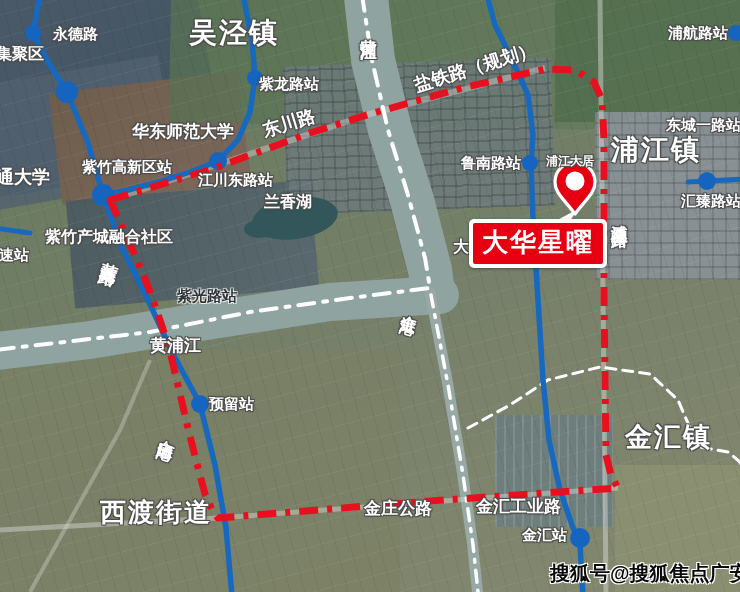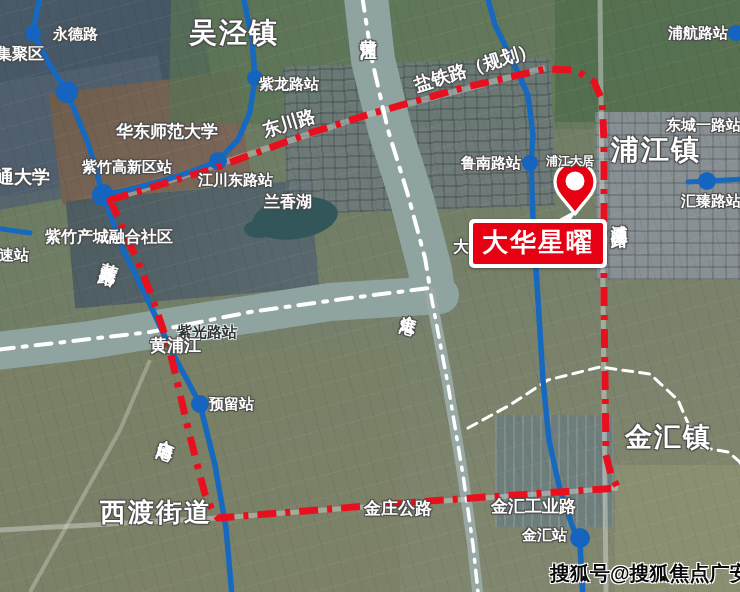--- a/index.html
+++ b/index.html
@@ -82,39 +82,39 @@
 
   <div class="lbl town" style="left:189px;top:18px;font-size:28px;">吴泾镇</div>
   <div class="lbl town" style="left:611px;top:135px;font-size:28px;">浦江镇</div>
   <div class="lbl town" style="left:625px;top:423px;font-size:27px;text-align:center;">金汇镇</div>
   <div class="lbl town" style="left:100px;top:499px;font-size:26px;">西渡街道</div>
 
   <div class="lbl" style="left:53px;top:26px;font-size:15px;">永德路</div>
   <div class="lbl" style="left:259px;top:68px;font-size:15px;margin-top:8px;">紫龙路站</div>
   <div class="lbl" style="left:198px;top:172px;font-size:15px;">江川东路站</div>
   <div class="lbl" style="left:82px;top:159px;font-size:15px;">紫竹高新区站</div>
-  <div class="lbl dark" style="left:177px;top:288px;font-size:15px;margin-top:36px;">紫光路站</div>
+  <div class="lbl dark" style="left:177px;top:288px;font-size:15px;">紫光路站</div>
   <div class="lbl" style="left:461px;top:155px;font-size:15px;">鲁南路站</div>
   <div class="lbl" style="left:668px;top:25px;font-size:15px;">浦航路站</div>
   <div class="lbl" style="left:666px;top:117px;font-size:15px;">东城一路站</div>
   <div class="lbl" style="left:681px;top:193px;font-size:15px;">汇臻路站</div>
   <div class="lbl" style="left:209px;top:396px;font-size:15px;">预留站</div>
   <div class="lbl" style="left:522px;top:527px;font-size:15px;">金汇站</div>
   <div class="lbl" style="left:-16px;top:247px;font-size:15px;">高速站</div>
 
   <div class="lbl" style="left:-4px;top:46px;font-size:16px;">集聚区</div>
   <div class="lbl" style="left:-22px;top:168px;font-size:18px;">交通大学</div>
-  <div class="lbl" style="left:72px;top:123px;font-size:17px;padding-left:44px;">华东师范大学</div>
+  <div class="lbl" style="left:88px;top:123px;font-size:17px;padding-left:44px;">华东师范大学</div>
   <div class="lbl" style="left:45px;top:229px;font-size:16px;">紫竹产城融合社区</div>
   <div class="lbl" style="left:546px;top:155px;font-size:12px;">浦江大居</div>
 
   <div class="lbl" style="left:262px;top:114px;font-size:18px;transform:rotate(-17deg);">东川路</div>
   <div class="lbl" style="left:412px;top:58px;font-size:18px;transform:rotate(-17deg);">盐铁路（规划）</div>
   <div class="lbl" style="left:364px;top:500px;font-size:17px;">金庄公路</div>
-  <div class="lbl" style="left:476px;top:498px;font-size:17px;margin-left:15px;">金汇工业路</div>
+  <div class="lbl" style="left:476px;top:498px;font-size:17px;">金汇工业路</div>
   <div class="lbl vert" style="left:610px;top:211px;font-size:17px;">浦星公路</div>
   <div class="lbl vert" style="left:105px;top:250px;font-size:17px;transform:rotate(17deg);">莲花南路</div>
 
   <div class="lbl vert" style="left:359px;top:25px;font-size:17px;">黄浦江</div>
   <div class="lbl" style="left:150px;top:337px;font-size:17px;">黄浦江</div>
   <div class="lbl" style="left:264px;top:194px;font-size:16px;">兰香湖</div>
   <div class="lbl vert" style="left:162px;top:427px;font-size:17px;transform:rotate(16deg);">白庙港</div>
   <div class="lbl vert" style="left:404px;top:303px;font-size:16px;transform:rotate(14deg);">金汇港</div>
   <div class="lbl" style="left:453px;top:239px;font-size:16px;">大</div>
 

